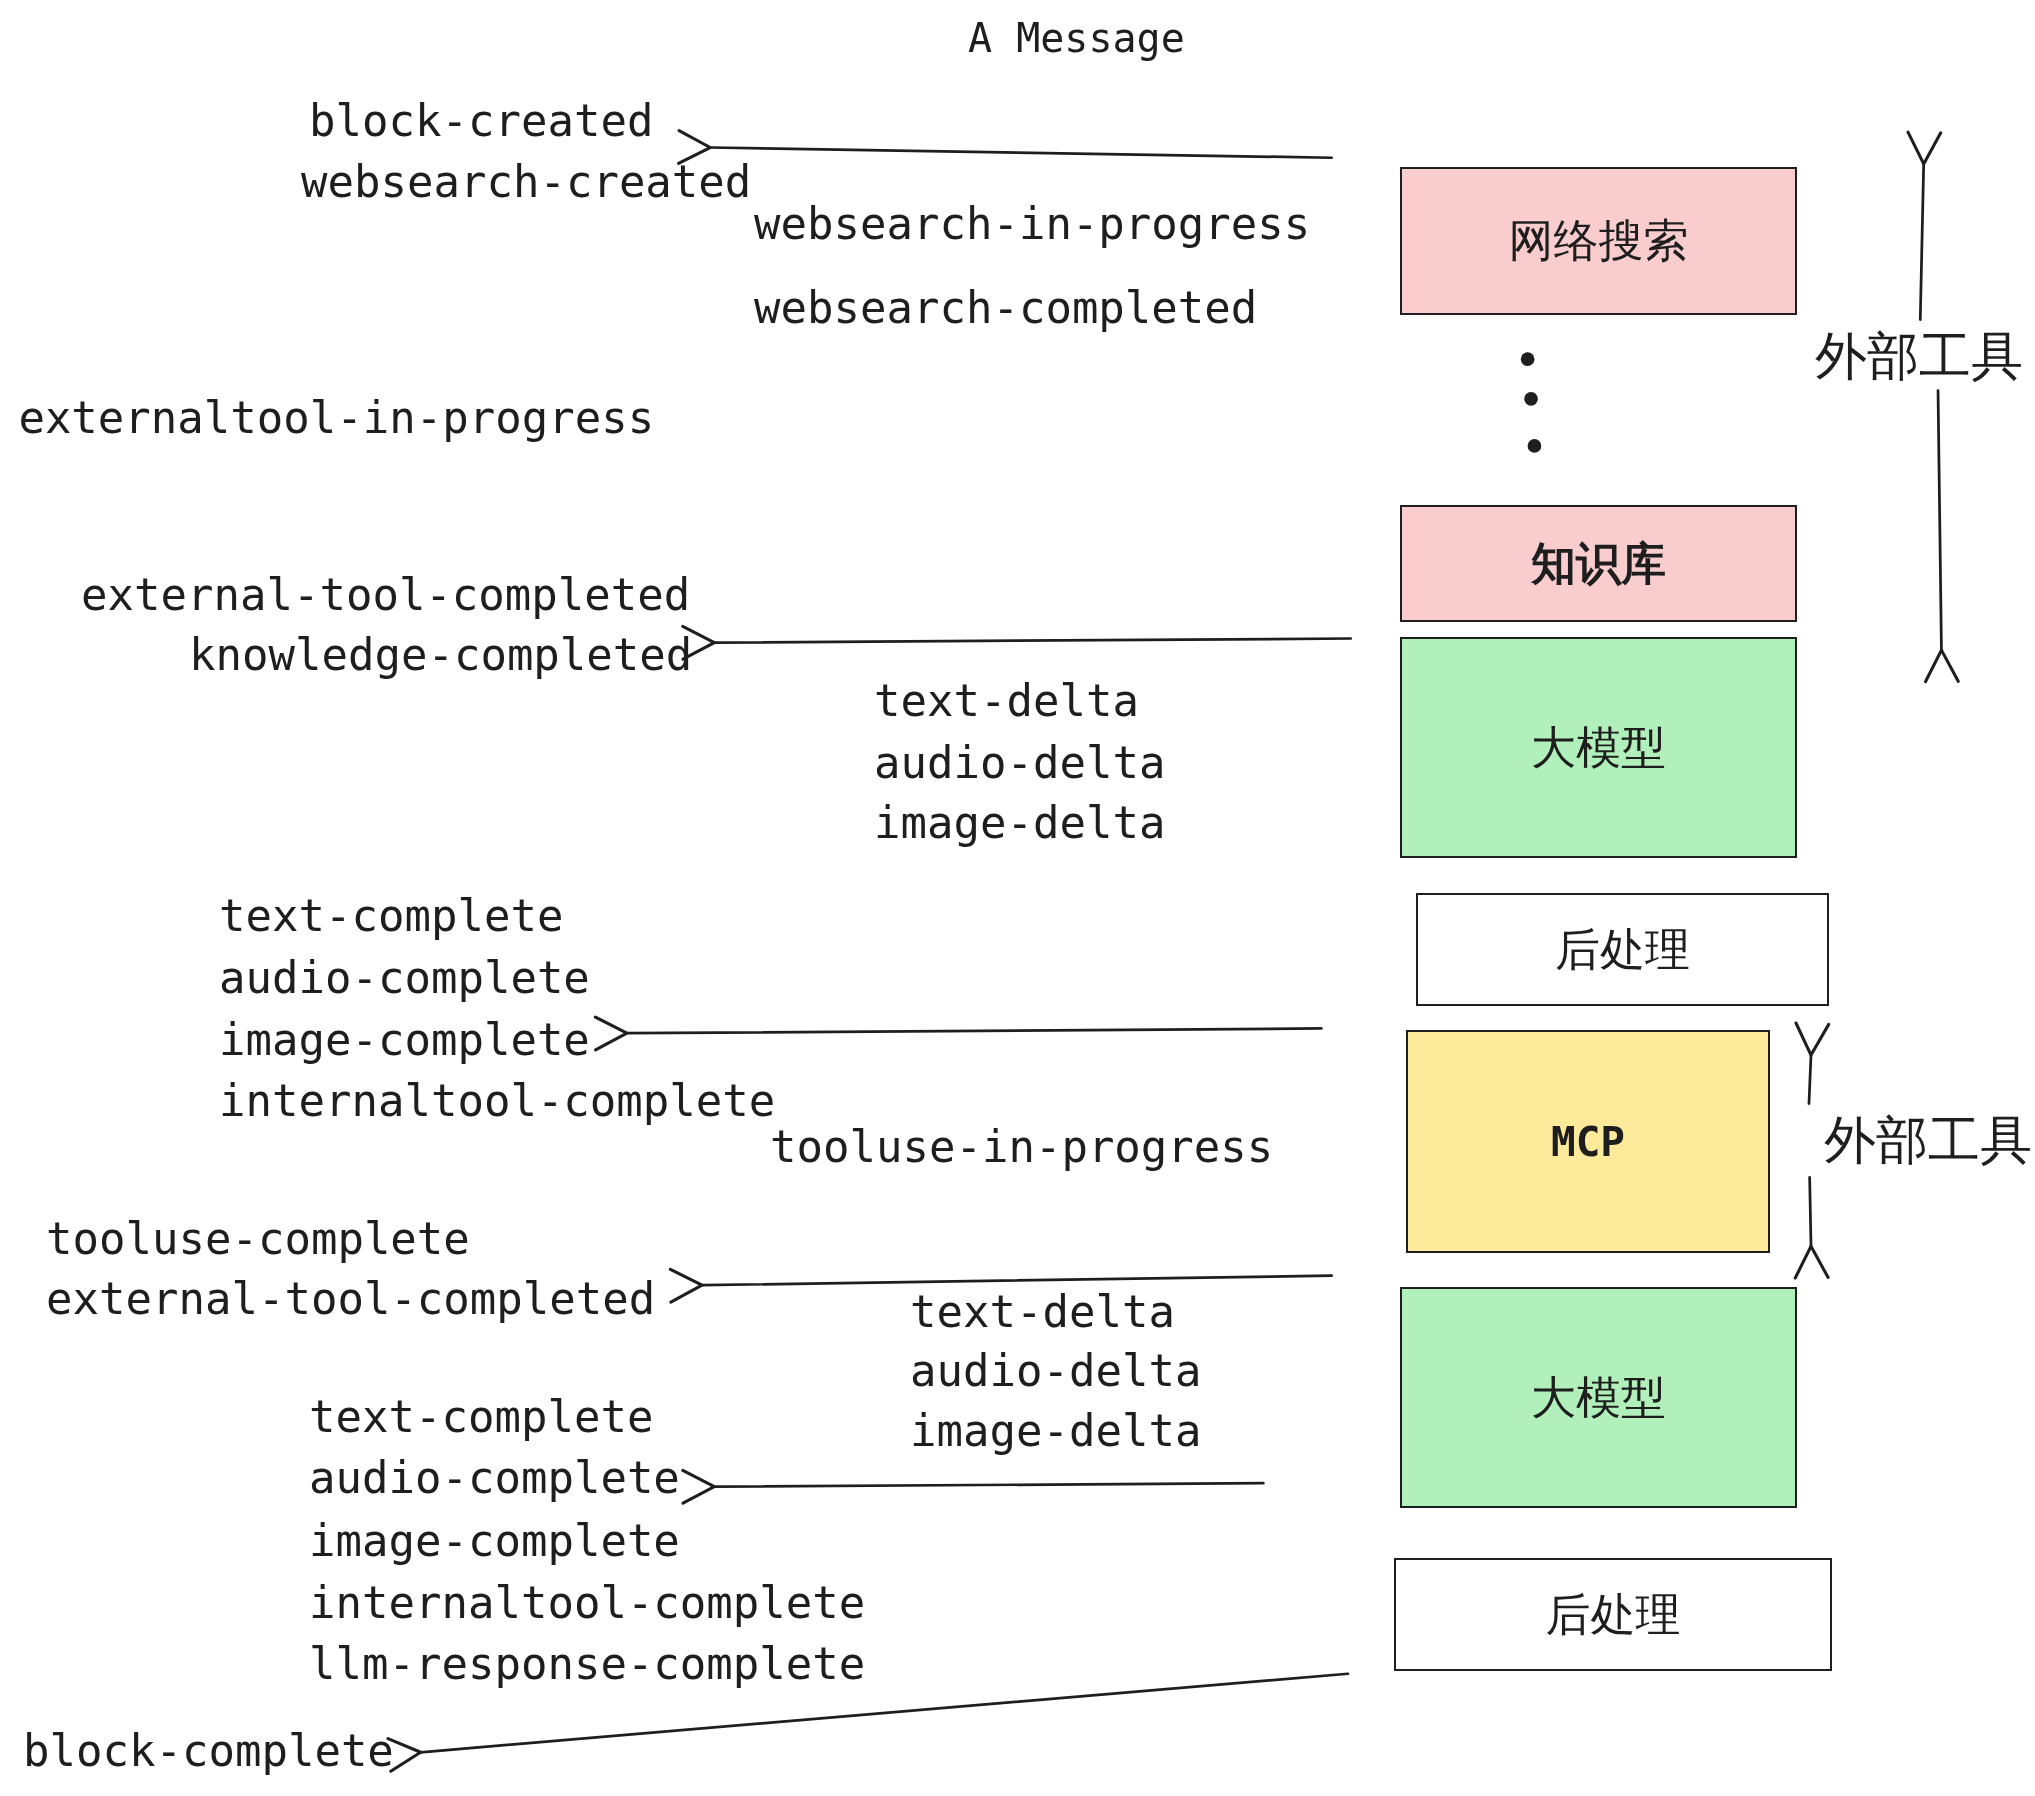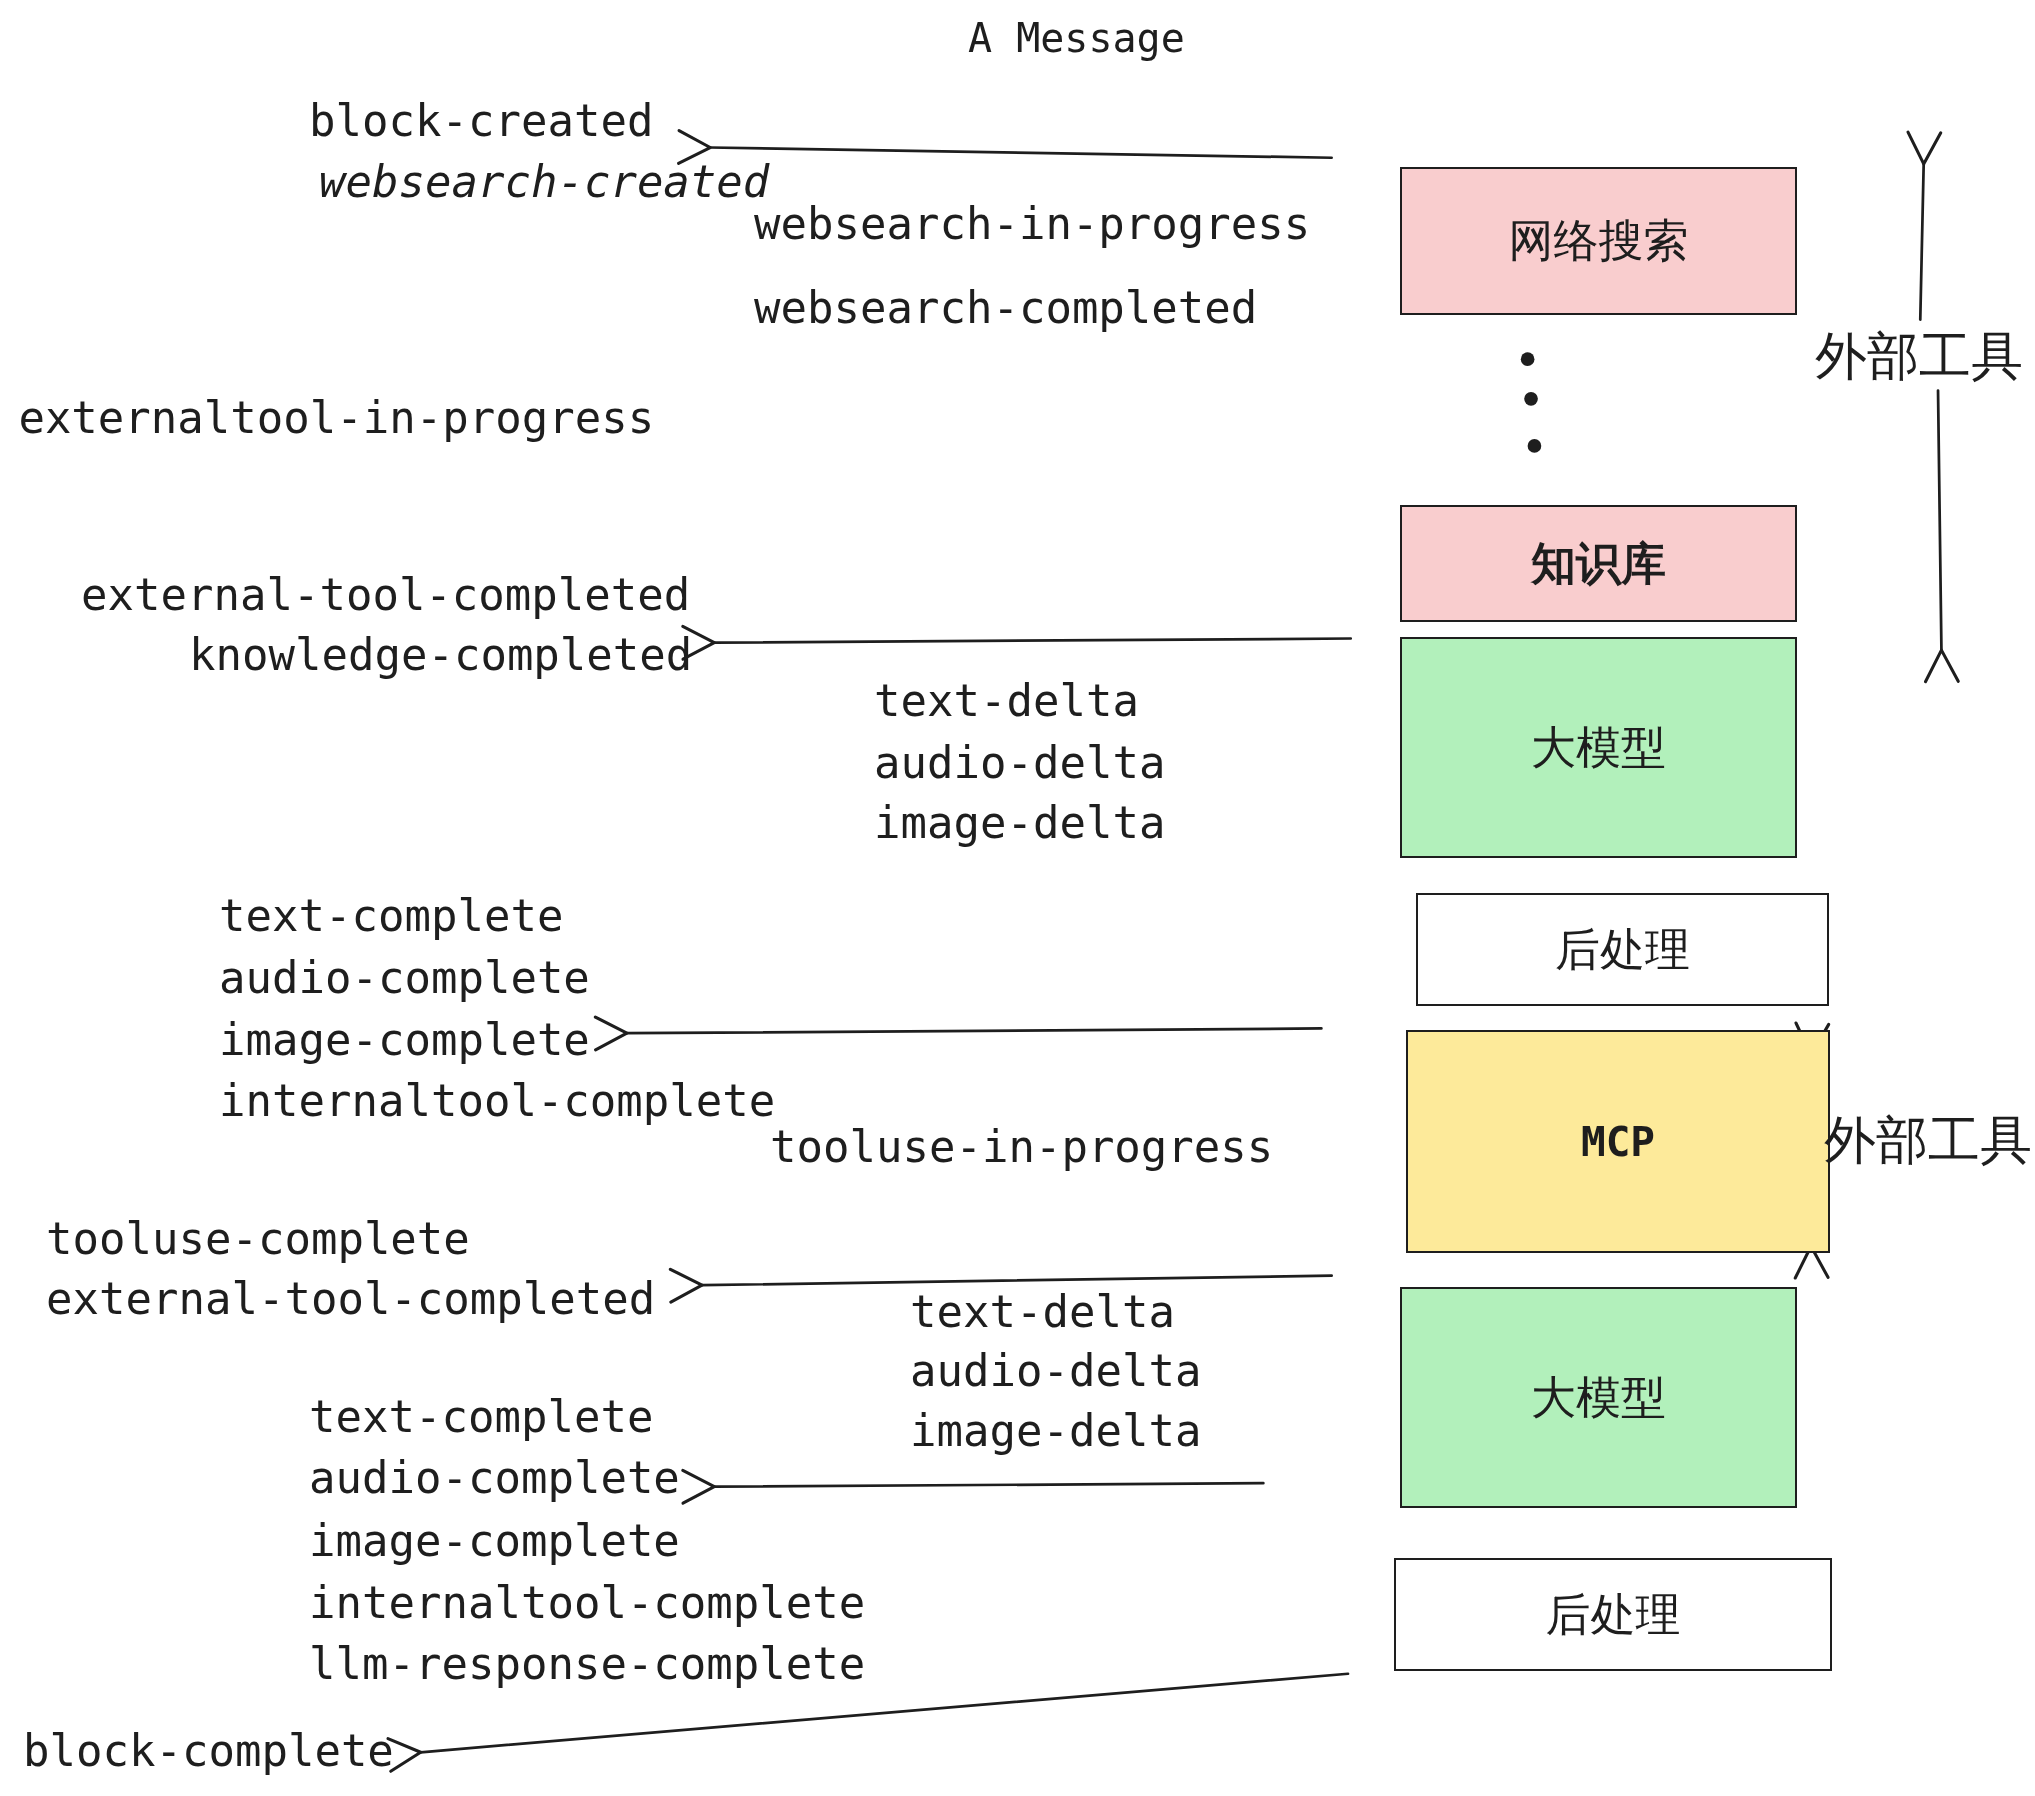--- a/index.html
+++ b/index.html
@@ -55,35 +55,35 @@
   </div>
   <div class="box" style="left: 1352px; top: 505px; width: 397px; height: 117px; background: rgb(249, 205, 206); font-weight: bold;">
     <span>知识库</span>
   </div>
   <div class="box" style="left: 1352px; top: 637px; width: 397px; height: 221px; background: rgb(178, 240, 187);">
     <span>大模型</span>
   </div>
   <div class="box" style="left: 1368px; top: 893px; width: 413px; height: 113px; background: rgb(255, 255, 255);">
     <span>后处理</span>
   </div>
-  <div class="box mono" style="left: 1358px; top: 1030px; width: 424px; height: 223px; background: rgb(253, 234, 154);">
+  <div class="box mono" style="left: 1358px; top: 1030px; width: 364px; height: 223px; background: rgb(253, 234, 154);">
     <span>MCP</span>
   </div>
   <div class="box" style="left: 1352px; top: 1287px; width: 397px; height: 221px; background: rgb(178, 240, 187);">
     <span>大模型</span>
   </div>
   <div class="box" style="left: 1346px; top: 1558px; width: 438px; height: 113px; background: rgb(255, 255, 255);">
     <span>后处理</span>
   </div>
 
   <div class="side-label" style="left:1815px;top:357px;">外部工具</div>
   <div class="side-label" style="left:1824px;top:1141px;">外部工具</div>
 
   <div class="evt" style="left:309px;top:122px;">block-created</div>
-  <div class="evt" style="left:319px;top:183px;font-style:italic;">websearch-created</div>
+  <div class="evt" style="left:301px;top:183px;">websearch-created</div>
   <div class="evt" style="left:754px;top:225px;">websearch-in-progress</div>
   <div class="evt" style="left:754px;top:309px;">websearch-completed</div>
   <div class="evt" style="left:18.4px;top:419px;">externaltool-in-progress</div>
   <div class="evt" style="left:81px;top:596px;">external-tool-completed</div>
   <div class="evt" style="left:189px;top:656px;">knowledge-completed</div>
   <div class="evt" style="left:874px;top:702px;">text-delta</div>
   <div class="evt" style="left:874px;top:764px;">audio-delta</div>
   <div class="evt" style="left:874px;top:824px;">image-delta</div>
   <div class="evt" style="left:219px;top:917px;">text-complete</div>
   <div class="evt" style="left:219px;top:979px;">audio-complete</div>

